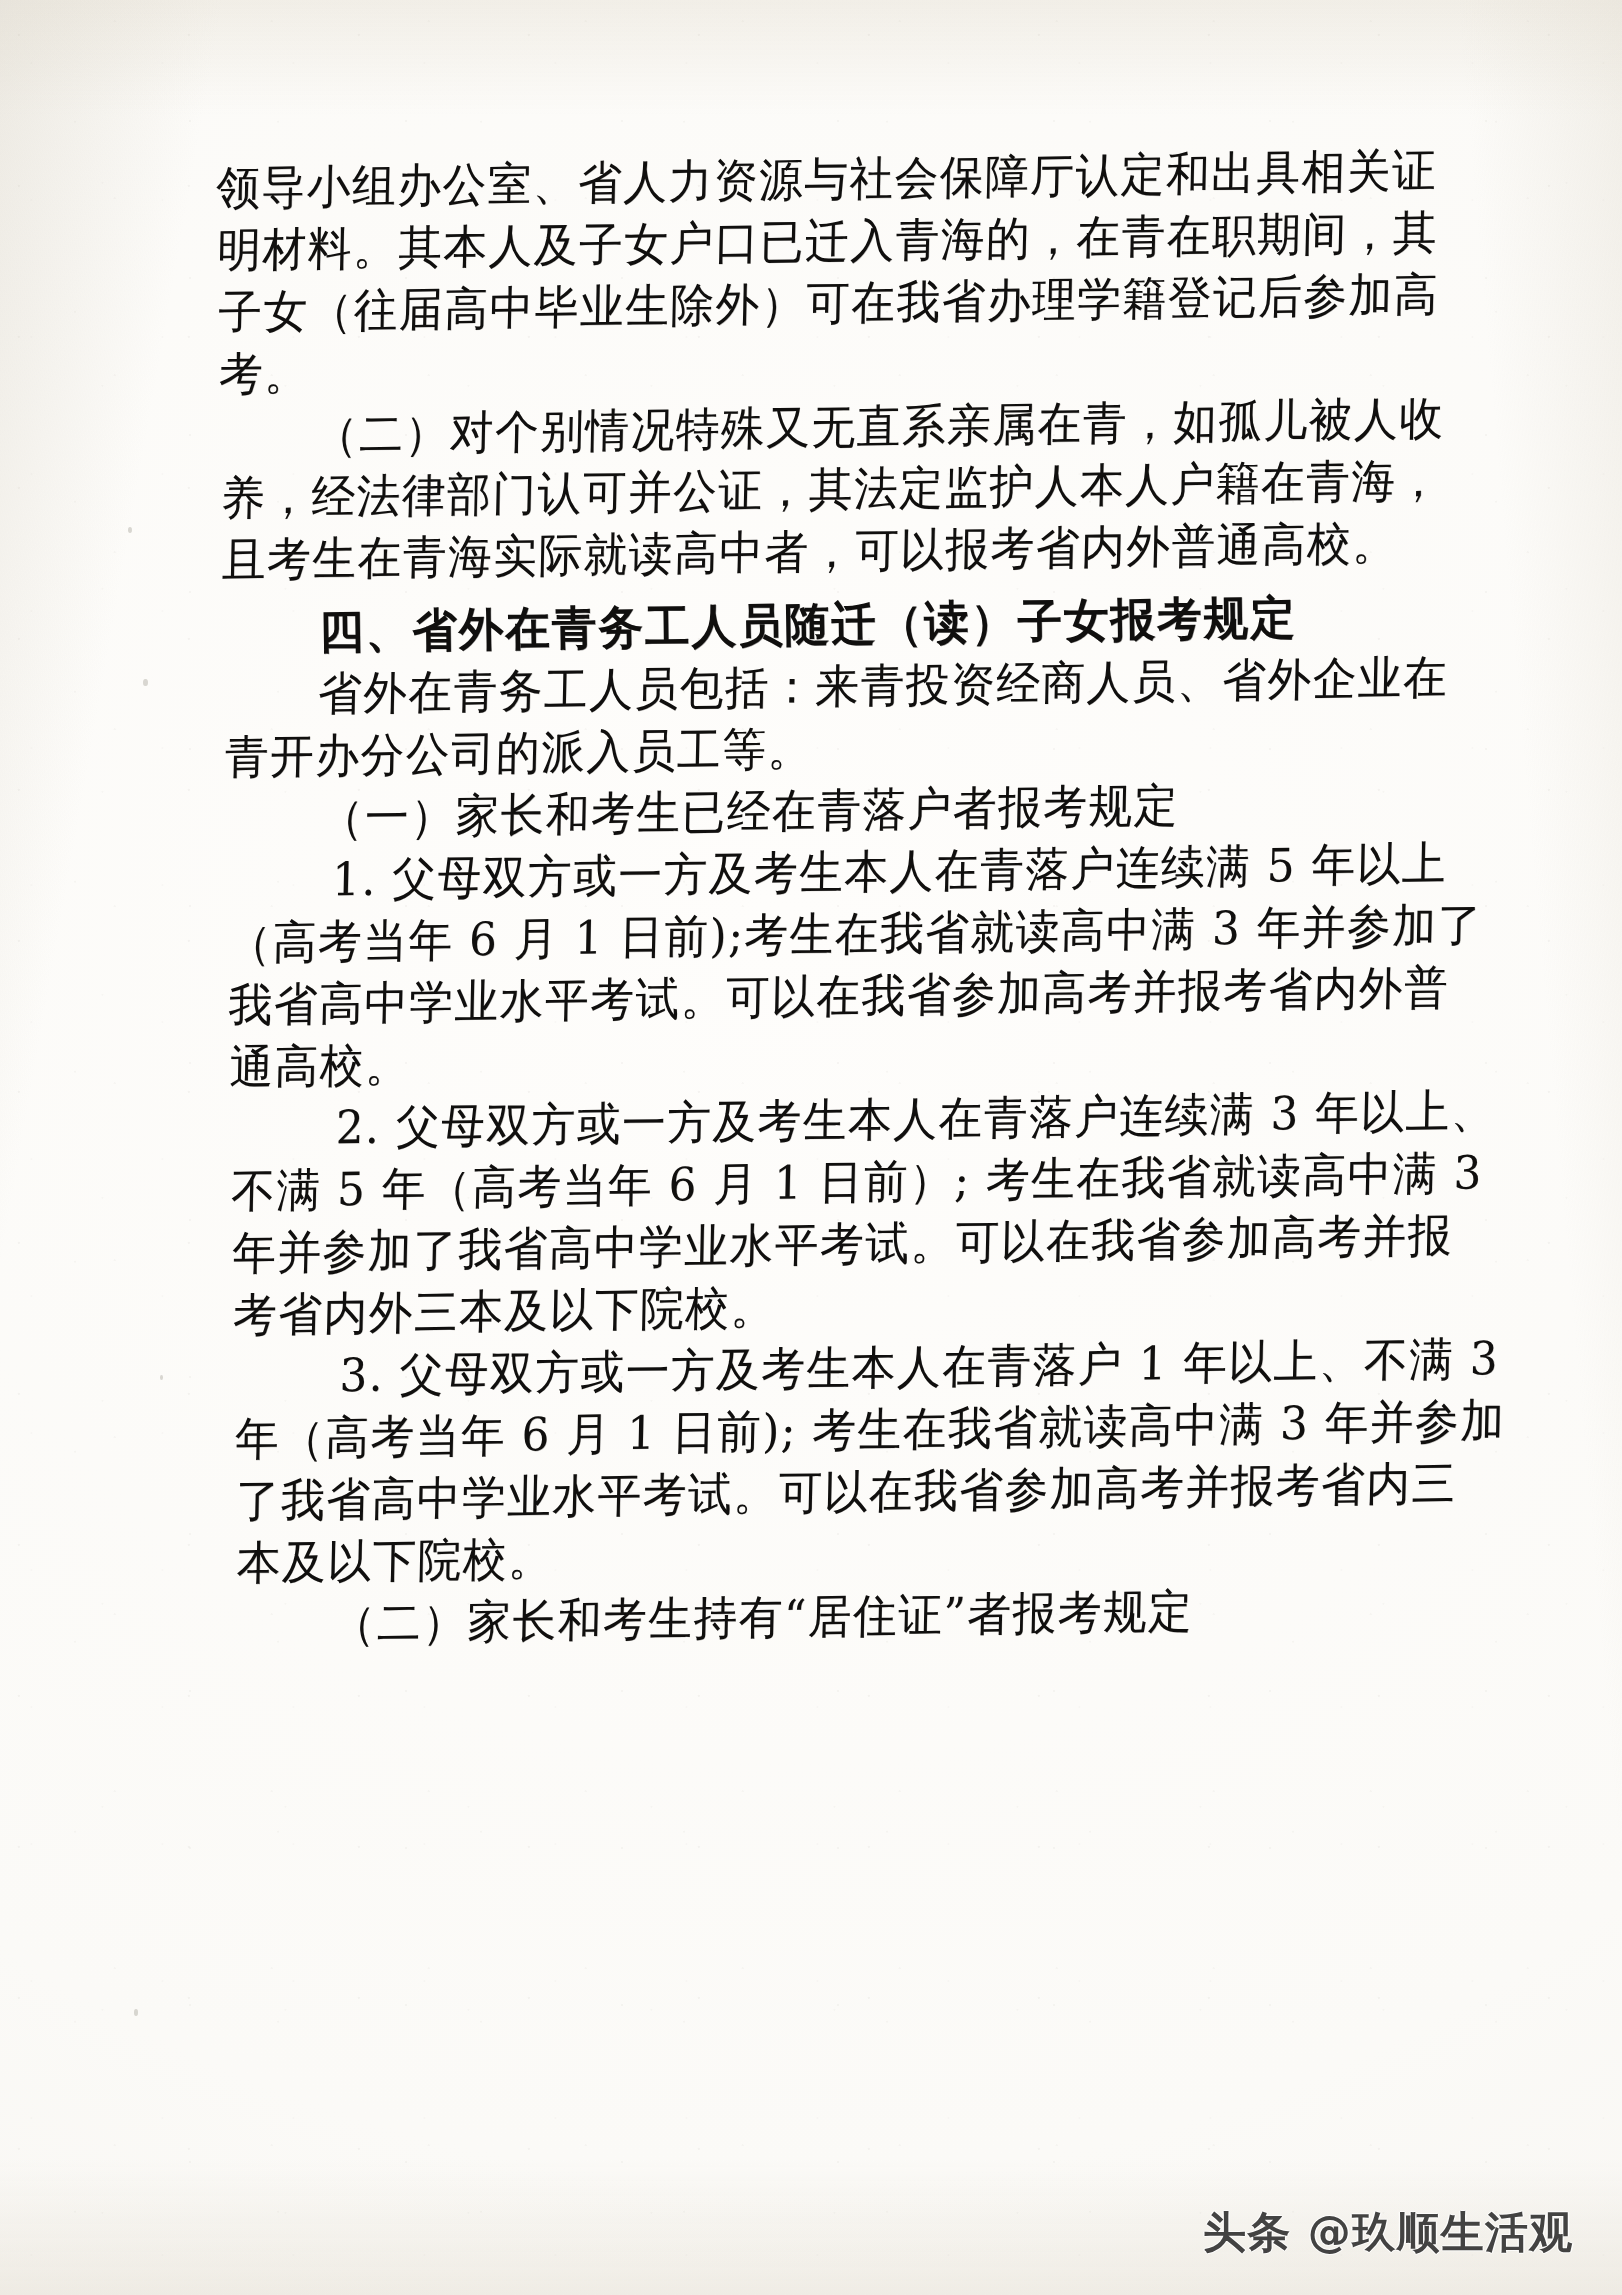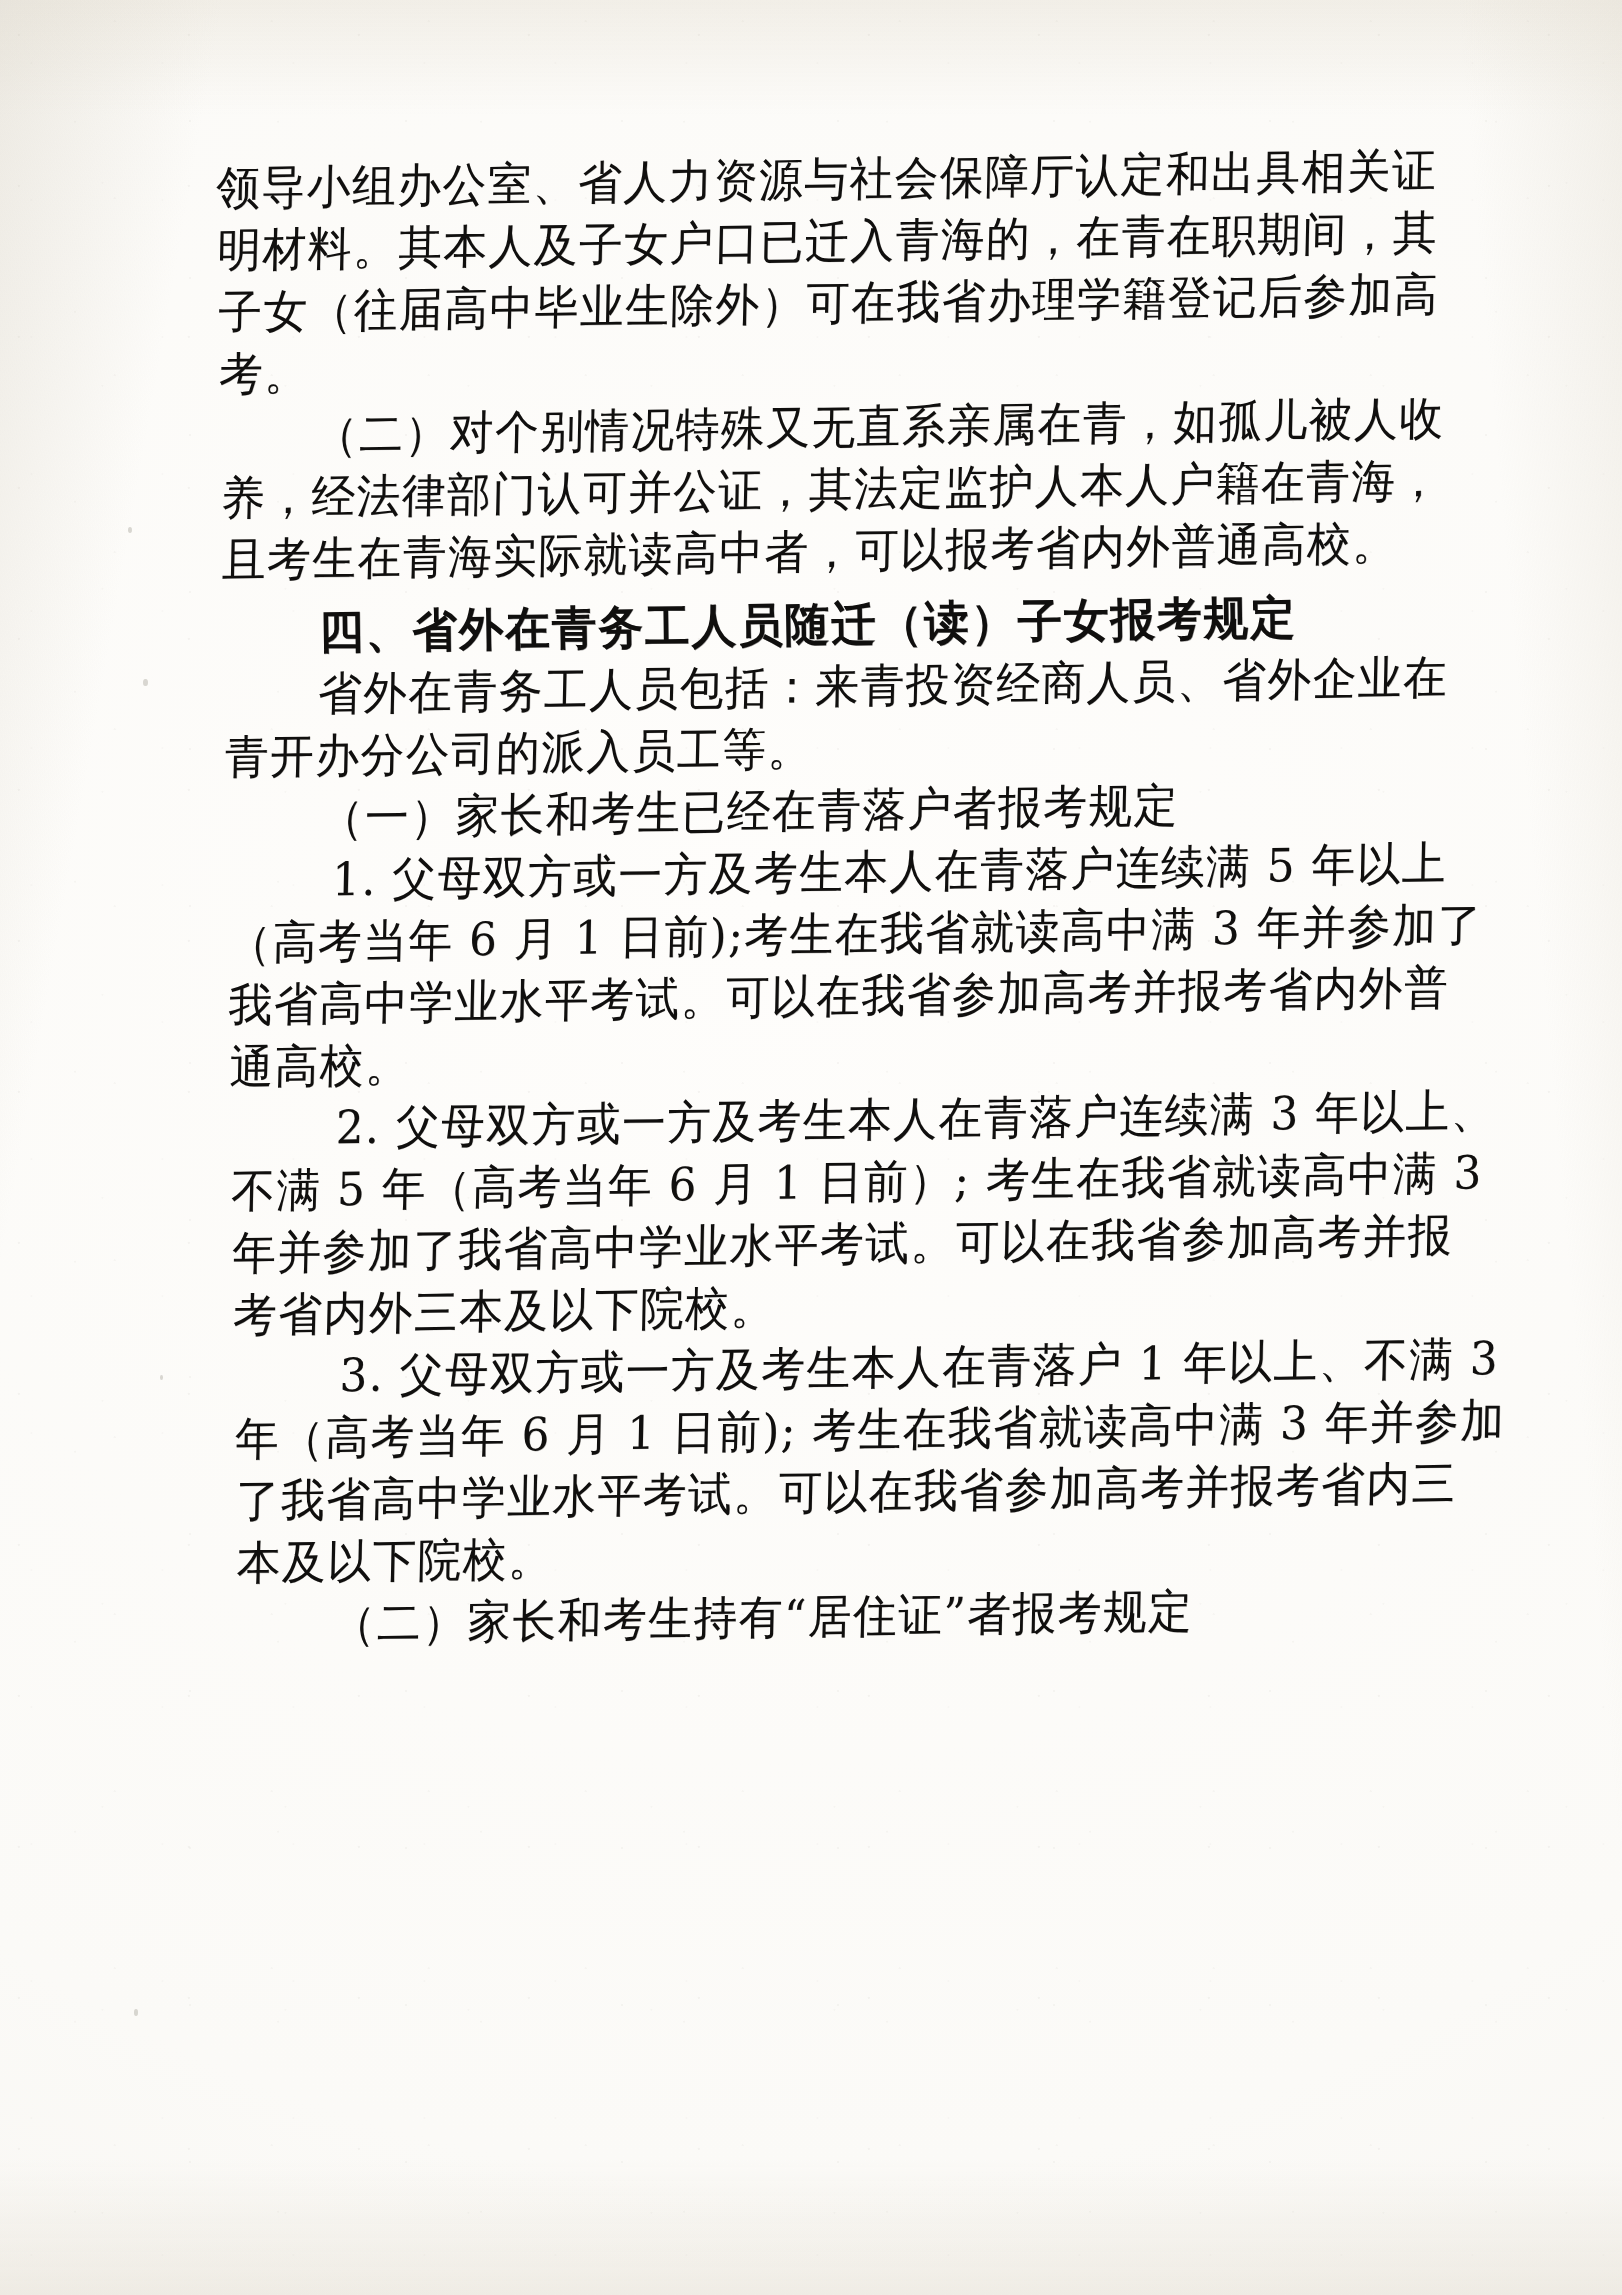--- a/index.html
+++ b/index.html
@@ -141,15 +141,16 @@
     <div class="line">不满 5 年（高考当年 6 月 1 日前）; 考生在我省就读高中满 3</div>
     <div class="line">年并参加了我省高中学业水平考试。可以在我省参加高考并报</div>
     <div class="line">考省内外三本及以下院校。</div>
     <div class="line indent-num">3. 父母双方或一方及考生本人在青落户 1 年以上、不满 3</div>
     <div class="line">年（高考当年 6 月 1 日前); 考生在我省就读高中满 3 年并参加</div>
     <div class="line">了我省高中学业水平考试。可以在我省参加高考并报考省内三</div>
     <div class="line">本及以下院校。</div>
     <div class="line indent">（二）家长和考生持有“居住证”者报考规定</div>
   </div>
 
+  <div class="watermark">头条 @玖顺生活观</div>
 
 </div>
 
 
 </body></html>

